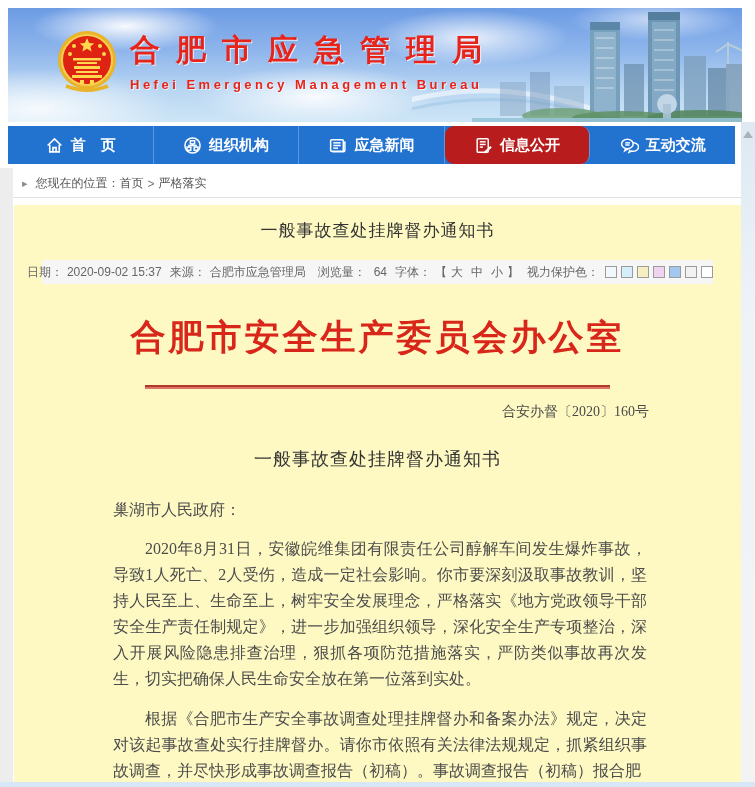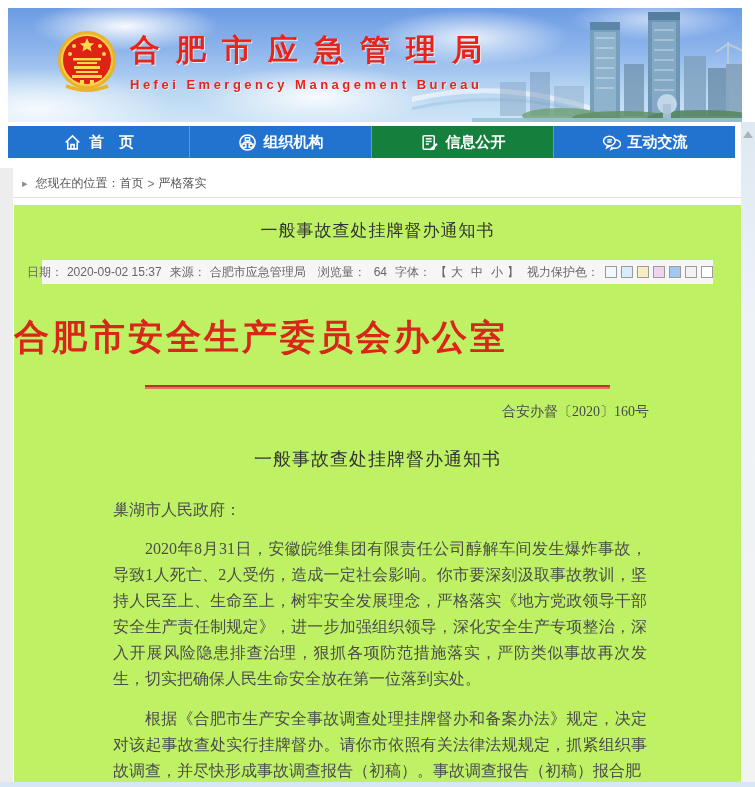--- a/index.html
+++ b/index.html
@@ -36,64 +36,64 @@
     font-family:"Liberation Serif", serif; white-space:nowrap;
     text-shadow:1px 1px 0 rgba(255,255,255,.75);
   }
   .banner-subtitle {
     margin-top:6px; font-size:13px; font-weight:bold; letter-spacing:3.5px; color:#e8241a;
     white-space:nowrap; text-shadow:1px 1px 0 rgba(255,255,255,.7);
   }
 
   
   .nav {
-    position:absolute; left:8px; top:126px; width:727px; height:32px;
+    position:absolute; left:8px; top:126px; width:727px; height:38px;
     display:flex; background:#2273d0;
   }
   .nav-item {
     flex:1 1 0; display:flex; align-items:center; justify-content:center; gap:7px;
     color:#ffffff; font-size:15px; font-weight:bold; cursor:pointer;
     border-right:1px solid #5d97df; white-space:nowrap;
   }
   .nav-item:last-child { border-right:none; }
-  .nav-item.active { background:#15803d; }
+  .nav-item.active { background:#b91c1c;border-radius:9px; }
   .nav-item svg { flex:0 0 auto; }
 
   
   .crumb {
     position:absolute; left:8px; top:170px; width:734px; height:28px;
     display:flex; align-items:center; background:#ffffff;
     border-bottom:1px solid #e2e2e2; font-size:12px; color:#555;
   }
   .crumb-marker { margin:0 8px 0 14px; color:#8a8a8a; font-size:11px; }
   .crumb a { color:#555; text-decoration:none; }
   .crumb .sep { margin:0 4px; color:#777; }
 
   
   .panel {
     position:absolute; left:14px; top:205px; width:727px; bottom:5px;
-    background:#bef264; overflow:hidden;
+    background:#fef9c3; overflow:hidden;
   }
   .article-title {
     margin-top:14px; text-align:center; font-size:17px; font-weight:normal;
     color:#333; font-family:"Liberation Serif", serif; letter-spacing:1px;
   }
   .meta {
     margin:18px 28px 0 28px; height:24px; background:#f5f6f5;
     display:flex; align-items:center; justify-content:flex-end; gap:4px;
     font-size:12px; color:#666; white-space:nowrap;
   }
   .meta .gap { display:inline-block; width:14px; }
   .meta .gap-sm { display:inline-block; width:6px; }
   .meta a { color:#666; text-decoration:none; }
   .swatches { display:inline-flex; gap:4px; margin-left:2px; }
   .swatch { width:12px; height:12px; border:1px solid #9b9b9b; cursor:pointer; }
 
   .org-header {
-    margin-top:30px; text-align:left; font-size:35px; font-weight:bold;
+    margin-top:30px; text-align:center; font-size:35px; font-weight:bold;
     color:#d9261a; letter-spacing:3px; font-family:"Liberation Serif", serif;
     white-space:nowrap;
   }
   .red-line {
     margin:24px auto 0 auto; width:465px; height:4px;
     background:linear-gradient(180deg,#b03a2e 0 60%, #dd7468 60% 100%);
   }
   .doc-number {
     margin-top:14px; padding-right:92px; text-align:right;
     font-size:14px; color:#4a4a4a; font-family:"Liberation Serif", serif;
@@ -206,20 +206,30 @@
     </div>
     <div class="nav-item">
       <svg width="19" height="19" viewBox="0 0 18 18" fill="none" stroke="#fff" stroke-width="1.4">
         <circle cx="9" cy="9" r="7.2"></circle>
           <rect x="7" y="4.5" width="4" height="3"></rect>
         <rect x="3.8" y="10.5" width="3.6" height="3"></rect>
           <rect x="10.6" y="10.5" width="3.6" height="3"></rect>
         <path d="M9 7.5 V9 M5.6 10.5 V9 H12.4 V10.5"></path>
       </svg>
       <span>组织机构</span>
+    </div>
+    <div class="nav-item">
+      <svg width="19" height="19" viewBox="0 0 18 18" fill="none" stroke="#fff" stroke-width="1.4">
+        <rect x="2.5" y="3.5" width="12" height="11" rx="1"></rect>
+        <line x1="5" y1="6.5" x2="12" y2="6.5"></line>
+          <line x1="5" y1="9" x2="12" y2="9"></line>
+          <line x1="5" y1="11.5" x2="9.5" y2="11.5"></line>
+        <path d="M14.5 6 H16 V13.5 A1.5 1.5 0 0 1 14.5 15 H4"></path>
+      </svg>
+      <span>应急新闻</span>
     </div>
     <div class="nav-item active">
       <svg width="19" height="19" viewBox="0 0 18 18" fill="none" stroke="#fff" stroke-width="1.4">
         <rect x="3" y="2.5" width="10.5" height="13" rx="1"></rect>
         <line x1="5.5" y1="5.5" x2="11" y2="5.5"></line>
           <line x1="5.5" y1="8" x2="11" y2="8"></line>
           <line x1="5.5" y1="10.5" x2="8.5" y2="10.5"></line>
         <path d="M10 14.5 L15.5 9.5 L16.8 11 L11.5 16 L9.5 16.3 Z" fill="#fff" stroke="none"></path>
       </svg>
       <span>信息公开</span>

